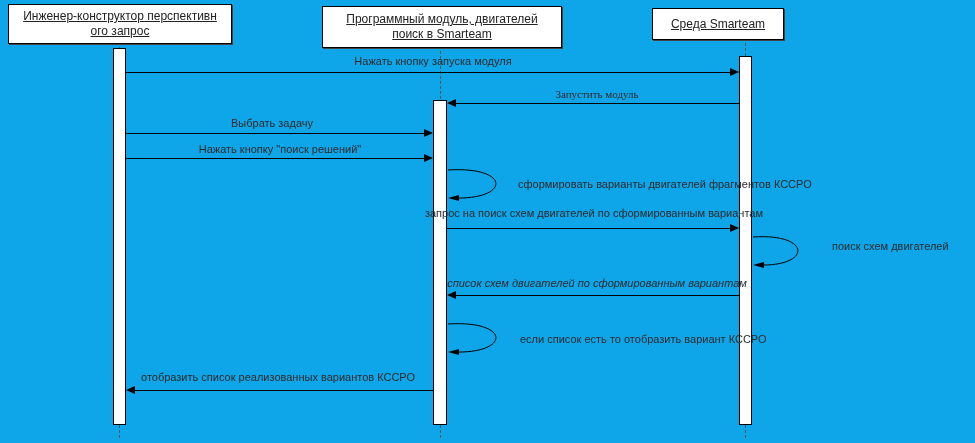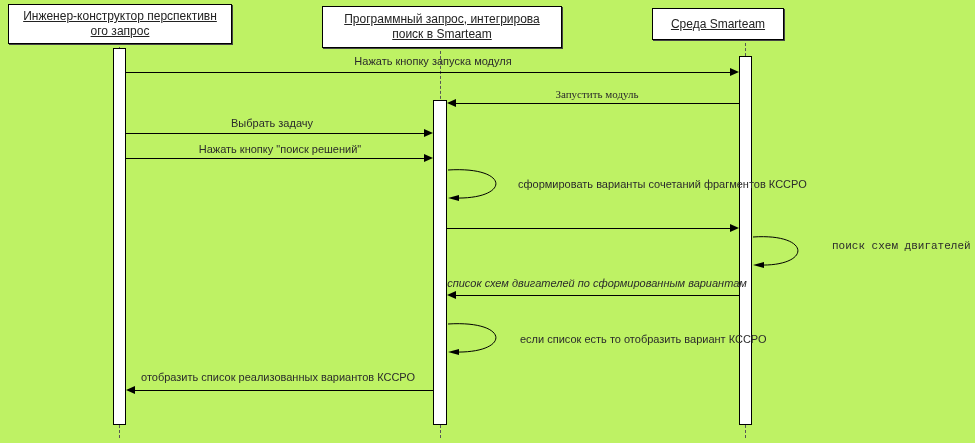--- a/index.html
+++ b/index.html
@@ -1,20 +1,20 @@
 <!DOCTYPE html>
 <html><head>
 <meta charset="utf-8">
 <style>
   html, body { margin: 0; padding: 0; background: #fff; }
   #diagram {
     position: relative;
     width: 975px;
     height: 443px;
-    background: #bef264;
+    background: #0ea5e9;
     font-family: "Liberation Sans", sans-serif;
     color: #222;
     overflow: hidden;
   }
   .actor-box {
     position: absolute;
     border: 1px solid #000;
     background: #fff;
     display: flex;
     flex-direction: column;
@@ -69,21 +69,21 @@
 
   <div class="lifeline" style="left:119px; top:42px; height:396px;"></div>
   <div class="lifeline" style="left:440px; top:46px; height:392px;"></div>
   <div class="lifeline" style="left:745px; top:38px; height:400px;"></div>
 
   <div class="actor-box" style="left:8px; top:4px; width:222px; height:38px;">
     <span>Инженер-конструктор перспективн</span>
     <span>ого запрос</span>
   </div>
   <div class="actor-box" style="left:322px; top:6px; width:238px; height:40px;">
-    <span>Программный запрос, интегрирова</span>
+    <span>Программный модуль, двигателей</span>
     <span>поиск в Smarteam</span>
   </div>
   <div class="actor-box" style="left:652px; top:8px; width:130px; height:30px;">
     <span>Среда Smarteam</span>
   </div>
 
   <div class="activation" style="left:113px; top:48px; width:13px; height:377px;"></div>
   <div class="activation" style="left:433px; top:100px; width:14px; height:325px;"></div>
   <div class="activation" style="left:739px; top:56px; width:13px; height:369px;"></div>
 
@@ -100,30 +100,31 @@
   <div class="arr right" style="left:424px; top:129px;"></div>
 
   <div class="msg-label c" style="left:280px; top:143px;">Нажать кнопку "поиск решений"</div>
   <div class="msg-line" style="left:126px; top:158px; width:298px;"></div>
   <div class="arr right" style="left:424px; top:154px;"></div>
 
   <svg class="selfloop" style="left:447px; top:164px;" width="80" height="40">
     <path d="M1,6 C64,2 64,36 6,34" fill="none" stroke="#000" stroke-width="1"></path>
     <polygon points="12,31 1,34 12,37" fill="#000"></polygon>
   </svg>
-  <div class="msg-label" style="left:518px; top:178px;">сформировать  варианты сочетаний фрагментов КССРО</div>
+  <div class="msg-label" style="left:518px; top:178px;">сформировать  варианты двигателей фрагментов КССРО</div>
 
+  <div class="msg-label c" style="left:594px; top:207px;">запрос на поиск схем двигателей  по сформированным вариантам</div>
   <div class="msg-line" style="left:447px; top:228px; width:283px;"></div>
   <div class="arr right" style="left:730px; top:224px;"></div>
 
   <svg class="selfloop" style="left:752px; top:231px;" width="75" height="40">
     <path d="M1,6 C60,2 60,36 6,34" fill="none" stroke="#000" stroke-width="1"></path>
     <polygon points="12,31 1,34 12,37" fill="#000"></polygon>
   </svg>
-  <div class="msg-label" style="left:832px; top:240px;font-family:Liberation Mono, monospace;">поиск схем двигателей</div>
+  <div class="msg-label" style="left:832px; top:240px;">поиск схем двигателей</div>
 
   <div class="msg-label c" style="left:597px; top:277px;font-style:italic;">список схем двигателей по сформированным вариантам</div>
   <div class="msg-line" style="left:456px; top:295px; width:283px;"></div>
   <div class="arr left" style="left:447px; top:291px;"></div>
 
   <svg class="selfloop" style="left:447px; top:318px;" width="80" height="40">
     <path d="M1,6 C64,2 64,36 6,34" fill="none" stroke="#000" stroke-width="1"></path>
     <polygon points="12,31 1,34 12,37" fill="#000"></polygon>
   </svg>
   <div class="msg-label" style="left:520px; top:333px;">если список есть то отобразить вариант КССРО</div>

